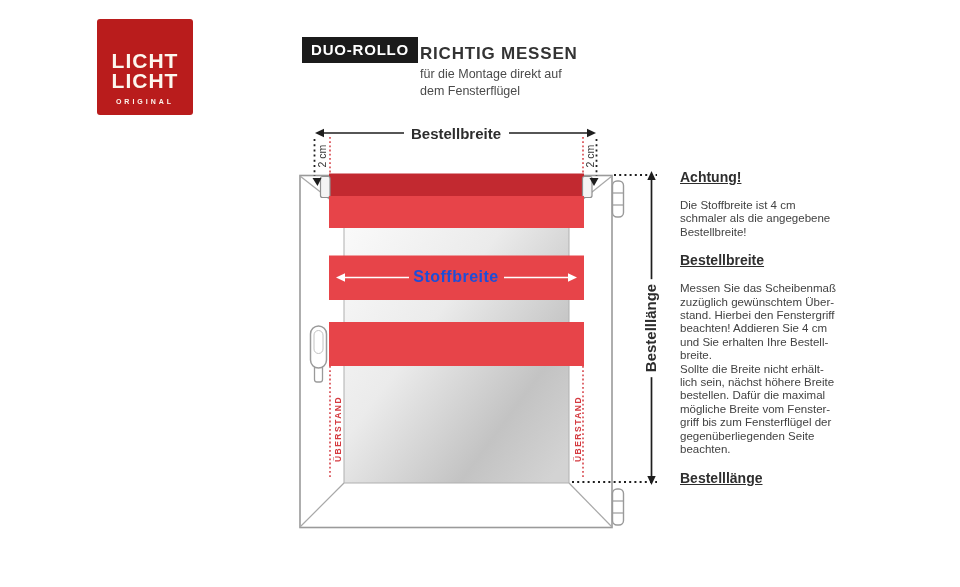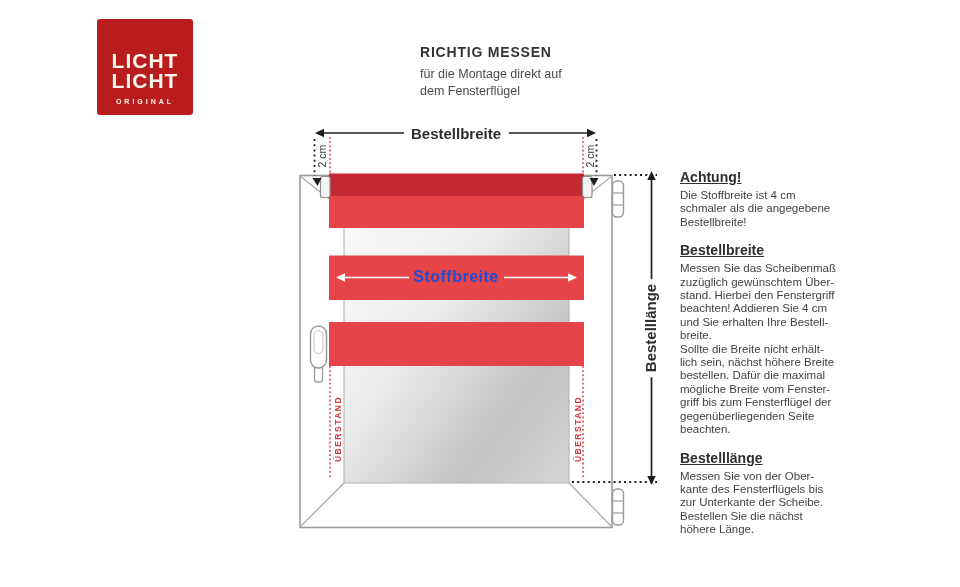--- a/index.html
+++ b/index.html
@@ -17,51 +17,52 @@
     padding-top:22px;box-sizing:border-box;color:#fdf6ee;
   }
   .logo-line{font-size:21px;font-weight:bold;letter-spacing:1px;line-height:20px;}
   .logo-sub{font-size:7px;letter-spacing:3px;margin-top:7px;font-weight:bold;}
 
   
   .badge{
     left:302px;top:37px;height:26px;background:#1b1b1b;color:#fff;
     font-size:15px;font-weight:bold;letter-spacing:0.8px;line-height:26px;padding:0 9px;
   }
-  .title{left:420px;top:44px;font-size:14px;font-weight:bold;letter-spacing:0.8px;color:#333;}
+  .title{left:420px;top:44px;font-size:17px;font-weight:bold;letter-spacing:0.8px;color:#333;}
   .subtitle{left:420px;top:66px;font-size:12.5px;line-height:16.5px;color:#4a4a4a;}
 
   
   .dim-label{font-size:15px;font-weight:bold;color:#2d2d2d;background:#fff;padding:0 5px;
     transform:translate(-50%,-50%);white-space:nowrap;}
   .dim-label.rot{transform:translate(-50%,-50%) rotate(-90deg);}
   .cm-label{font-size:10.5px;color:#333;transform:translate(-50%,-50%) rotate(-90deg);white-space:nowrap;}
   .fabric-label{font-size:16px;font-weight:bold;color:#1d4ed8;letter-spacing:0.5px;
     transform:translate(-50%,-50%);white-space:nowrap;}
   .overhang-label{font-size:8.5px;font-weight:bold;color:#d43a40;letter-spacing:1.5px;
     transform:translate(-50%,-50%) rotate(-90deg);white-space:nowrap;}
 
   
   .info-col{left:680px;top:169px;width:175px;}
   .info-col h3{margin:0 0 4px 0;font-size:14px;line-height:16px;font-weight:bold;color:#2e2e2e;text-decoration:underline;}
-  .info-col p{margin:4px 0 13px 0;font-size:11.5px;line-height:13.4px;color:#424242;}
+  .info-col p{margin:14px 0 13px 0;font-size:11.5px;line-height:13.4px;color:#424242;}
 
   svg{position:absolute;left:0;top:0;}
 </style>
 </head>
 <body>
 
 <div class="page">
 
   <div class="abs logo">
     <div class="logo-line">LICHT</div>
     <div class="logo-line">LICHT</div>
     <div class="logo-sub">ORIGINAL</div>
   </div>
 
+  <div class="abs badge">DUO-ROLLO</div>
   <div class="abs title">RICHTIG MESSEN</div>
   <div class="abs subtitle pre">für die Montage direkt auf
 dem Fensterflügel</div>
 
   <svg width="960" height="587" viewBox="0 0 960 587">
     <defs>
       <linearGradient id="glassGrad" x1="0" y1="0" x2="1" y2="0.9">
         <stop offset="0" stop-color="#fbfbfb"></stop>
         <stop offset="0.42" stop-color="#ebebeb"></stop>
         <stop offset="0.78" stop-color="#c3c3c3"></stop>
@@ -165,20 +166,15 @@
 und Sie erhalten Ihre Bestell-
 breite.
 Sollte die Breite nicht erhält-
 lich sein, nächst höhere Breite
 bestellen. Dafür die maximal
 mögliche Breite vom Fenster-
 griff bis zum Fensterflügel der
 gegenüberliegenden Seite
 beachten.</p>
     <h3>Bestelllänge</h3>
-    <p class="pre">Messen Sie von der Ober-
-kante des Fensterflügels bis
-zur Unterkante der Scheibe.
-Bestellen Sie die nächst
-höhere Länge.</p>
   </div>
 
 </div>
 
 </body></html>

